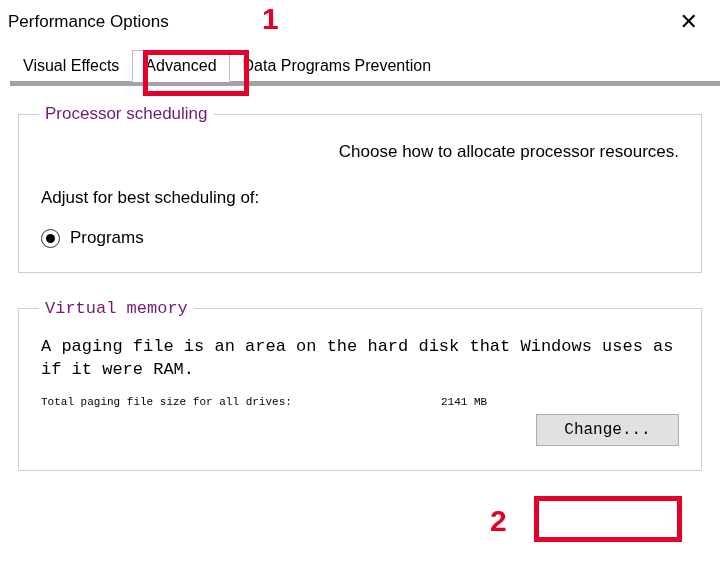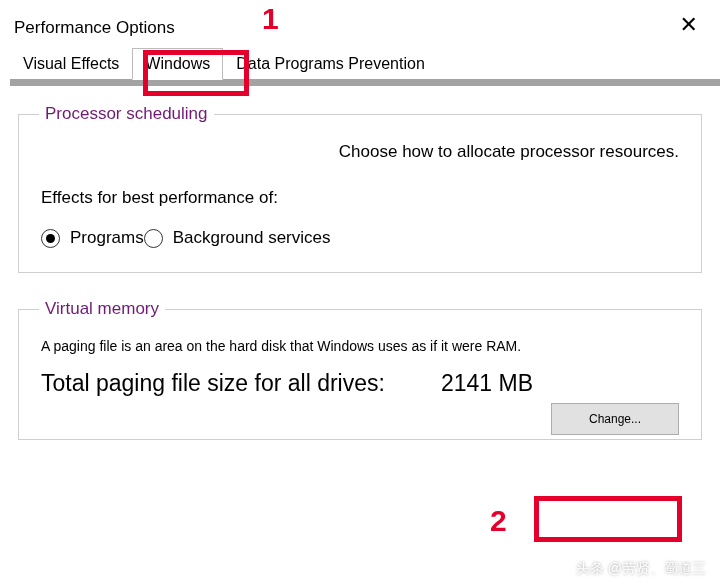--- a/index.html
+++ b/index.html
@@ -14,40 +14,40 @@
     }
     .window {
       width: 720px;
       height: 584px;
       background: #ffffff;
       position: relative;
     }
     .titlebar {
       display: flex;
       justify-content: space-between;
-      align-items: flex-end;
-      padding: 6px 12px 0 14px;
+      align-items: center;
+      padding: 6px 12px 0 8px;
       height: 38px;
     }
     .title { font-size: 17px; color: #000; }
     .close-btn {
       font-size: 22px;
       line-height: 1;
       color: #000;
       cursor: pointer;
       padding: 2px 10px;
     }
     .tabs {
       display: flex;
       align-items: flex-end;
       margin-top: 16px;
       margin-left: 10px;
       position: relative;
       height: 32px;
-      border-bottom: 7px solid #a3a3a3;
+      border-bottom: 5px solid #a3a3a3;
     }
     .tab {
       padding: 6px 12px 6px 12px;
       font-size: 16px;
       color: #000;
       cursor: pointer;
       border: 1px solid transparent;
       position: relative;
       bottom: -1px;
       white-space: nowrap;
@@ -93,38 +93,38 @@
       align-items: center;
       justify-content: center;
       flex-shrink: 0;
     }
     .radio-circle .dot {
       width: 9px;
       height: 9px;
       background: #000;
       border-radius: 50%;
     }
-    .vm-desc { font-size: 14px; color: #000; margin-bottom: 14px; line-height: 1.35; }
+    .vm-desc { font-size: 17px; color: #000; margin-bottom: 14px; line-height: 1.35; }
     .vm-row {
       display: flex;
-      font-size: 23px;
+      font-size: 11px;
       color: #000;
       align-items: baseline;
     }
     .vm-row .label { flex: 0 0 400px; }
     .vm-row .value { }
     .btn-row {
       display: flex;
       justify-content: flex-end;
       margin-top: 6px;
     }
     .btn {
-      width: 128px;
+      width: 143px;
       height: 32px;
-      font-size: 12px;
+      font-size: 16px;
       background: #e1e1e1;
       border: 1px solid #adadad;
       cursor: pointer;
       font-family: inherit;
     }
     
     .anno-box1 {
       position: absolute;
       left: 143px;
       top: 50px;
@@ -177,57 +177,52 @@
 
 <div class="window">
 
   <div class="titlebar">
     <div class="title">Performance Options</div>
     <div class="close-btn">✕</div>
   </div>
 
   <div class="tabs">
     <div class="tab">Visual Effects</div>
-    <div class="tab active">Windows</div>
+    <div class="tab active">Advanced</div>
     <div class="tab">Data Programs Prevention</div>
   </div>
 
   <div class="tab-content">
 
     <fieldset class="group">
       <legend>Processor scheduling</legend>
       <div class="desc">Choose how to allocate processor resources.</div>
-      <div class="subhead">Effects for best performance of:</div>
+      <div class="subhead">Adjust for best scheduling of:</div>
       <div class="radios">
         <label class="radio-wrap">
           <span class="radio-circle">
               <span class="dot"></span>
             </span>
           <span>Programs</span>
         </label>
-        <label class="radio-wrap">
-          <span class="radio-circle"></span>
-          <span>Background services</span>
-        </label>
       </div>
     </fieldset>
 
-    <fieldset class="group" style="padding-bottom:4px;">
+    <fieldset class="group" style="padding-bottom:24px;font-family:Liberation Mono, monospace;">
       <legend>Virtual memory</legend>
       <div class="vm-desc">A paging file is an area on the hard disk that Windows uses as if it were RAM.</div>
       <div class="vm-row">
         <span class="label">Total paging file size for all drives:</span>
         <span class="value">2141 MB</span>
       </div>
       <div class="btn-row">
         <button class="btn">Change...</button>
       </div>
     </fieldset>
 
   </div>
 
   <div class="anno-box1"></div>
   <div class="anno-1">1</div>
   <div class="anno-box2"></div>
   <div class="anno-2">2</div>
-  <div class="watermark">头条 @劳贤、蜀道三</div>
 
 </div>
 
 </body></html>

